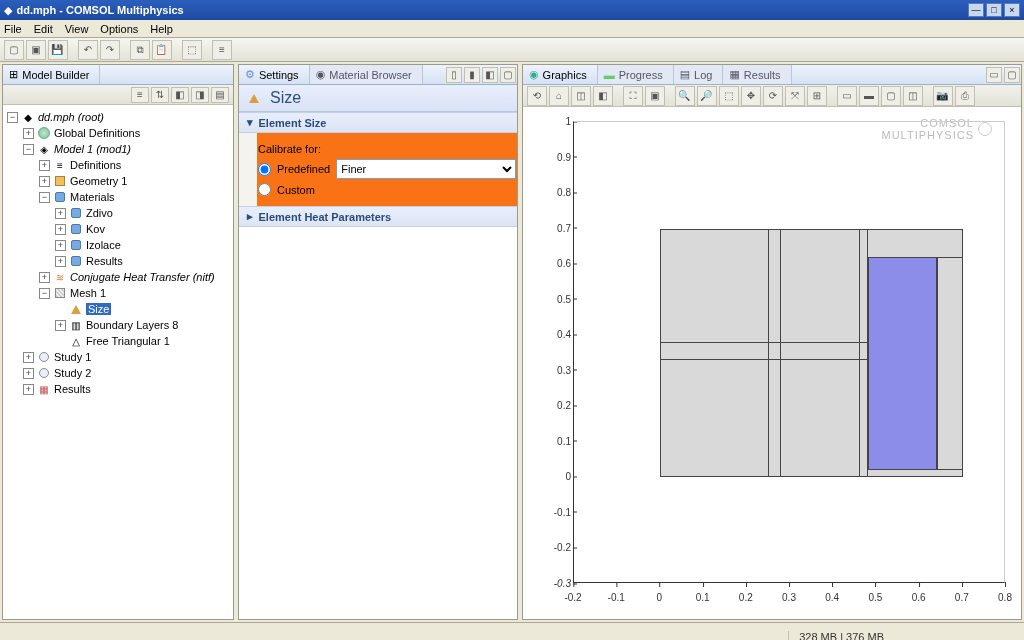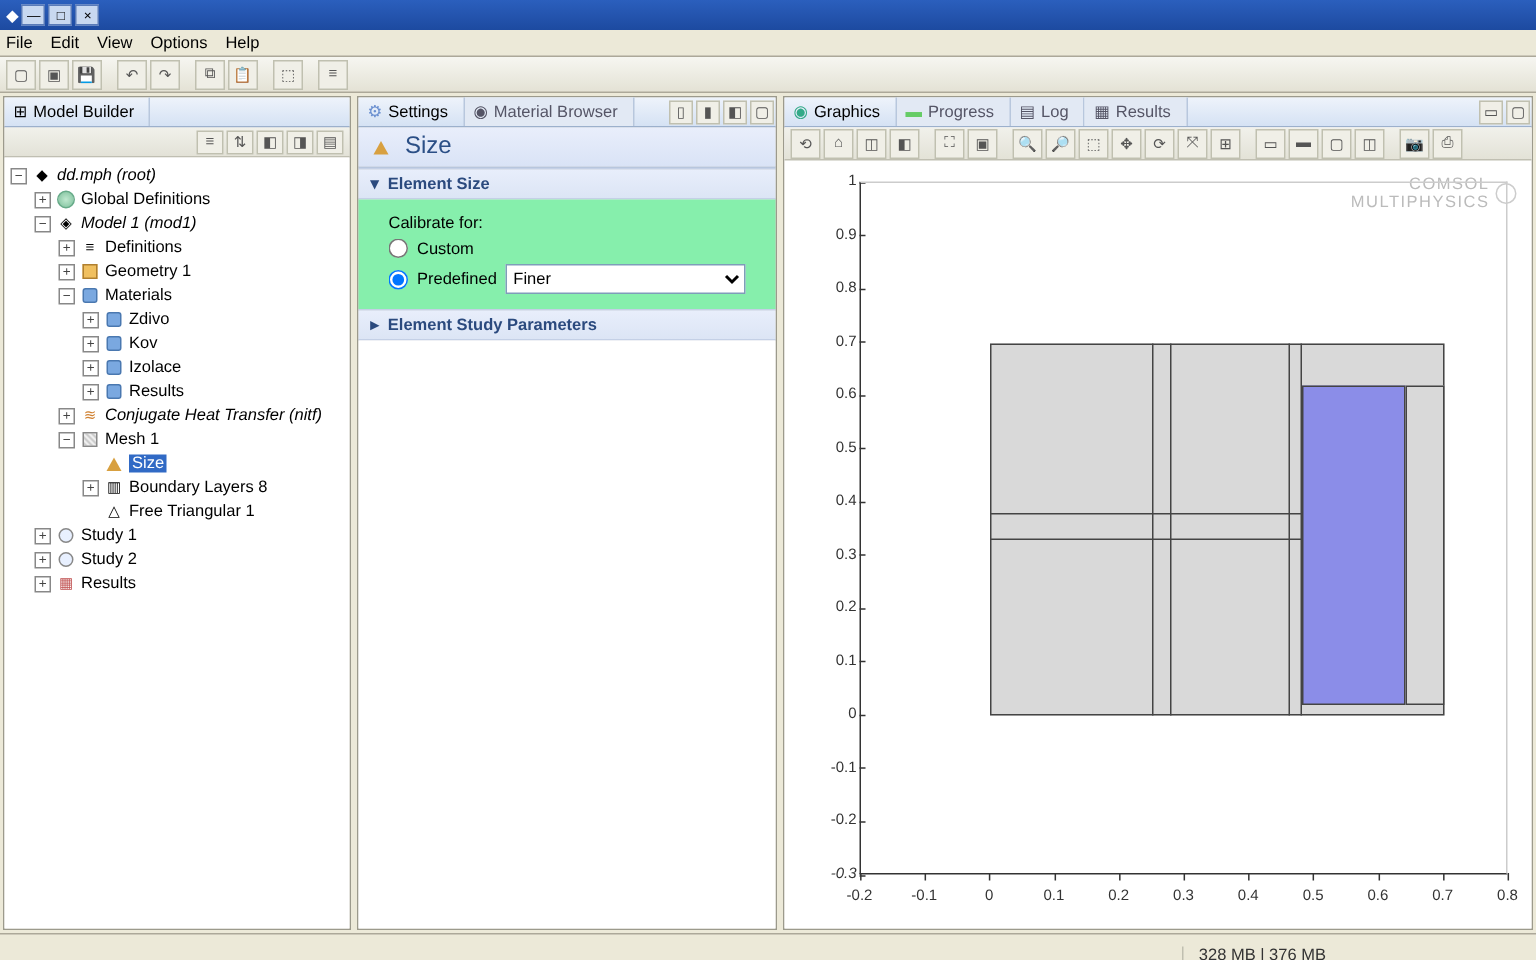--- a/index.html
+++ b/index.html
@@ -24,49 +24,50 @@
 .panel-tb .tbtn { width: 18px; height: 16px; }
 .tree { flex: 1; background: #fff; overflow: auto; padding: 4px 0; }
 .tnode { display: flex; align-items: center; height: 16px; padding-right: 4px; white-space: nowrap; }
 .twist { width: 11px; height: 11px; border: 1px solid #888; background: #fff; display: flex; align-items: center; justify-content: center; font-size: 9px; line-height: 1; margin-right: 3px; color: #444; }
 .twist.blank { border: none; background: transparent; }
 .ticon { width: 14px; height: 12px; margin-right: 3px; display: inline-flex; align-items: center; justify-content: center; font-size: 10px; }
 .tnode.sel .lbl { background: #316ac5; color: #fff; padding: 0 2px; }
 .section-title { background: linear-gradient(#e9eefb,#d9e3f6); border-bottom: 1px solid #b7c6dd; padding: 4px 8px; display: flex; align-items: center; gap: 6px; }
 .section-title .big { font-size: 16px; color: #2b4f86; }
 .subhdr { background: linear-gradient(#e8eefb,#dce5f5); border-top: 1px solid #c4d0e6; border-bottom: 1px solid #c4d0e6; padding: 3px 8px; font-weight: bold; color: #2b4a7e; display: flex; align-items: center; gap: 6px; }
-.form-area { padding: 6px 20px; background: #86efac; }
+.form-area { padding: 6px 1px; background: #f97316; margin-left: 18px; }
 .form-row { display: flex; align-items: center; margin: 4px 0; gap: 6px; }
 select.full { flex: 1; height: 20px; border: 1px solid #7f9db9; background: #fff; font-size: 11px; }
 .graphics-body { flex: 1; background: #fff; position: relative; }
 .gtoolbar { position: absolute; top: 0; left: 0; right: 0; height: 22px; background: linear-gradient(#f1f1eb,#e3e2d7); border-bottom: 1px solid #c0bfb2; display: flex; align-items: center; padding: 0 4px; gap: 2px; }
 .plot-wrap { position: absolute; top: 26px; left: 6px; right: 6px; bottom: 6px; background: #fff; }
 .plotarea { position: absolute; top: 10px; left: 44px; right: 10px; bottom: 30px; border-left: 1px solid #333; border-bottom: 1px solid #333; border-top: 1px solid #ccc; border-right: 1px solid #ccc; }
 .ytick { position: absolute; left: 0; width: 42px; text-align: right; font-size: 10px; color: #333; transform: translateY(-50%); }
 .ytick::after { content: ""; position: absolute; right: -6px; top: 50%; width: 4px; height: 1px; background: #333; }
 .xtick { position: absolute; bottom: 10px; font-size: 10px; color: #333; transform: translateX(-50%); }
 .xtick::before { content: ""; position: absolute; left: 50%; top: -10px; width: 1px; height: 5px; background: #333; }
 .geom-wrap { position: absolute; }
 .grect { position: absolute; background: #d9d9d9; border: 1px solid #444; }
 .grect.blue { background: #8b8de8; }
-.watermark { position: absolute; top: 6px; right: 4px; font-size: 8px; color: #bbb; text-align: right; letter-spacing: 1px; display:flex; align-items:center; gap:4px;}
+.watermark { position: absolute; top: 6px; right: 23px; font-size: 8px; color: #bbb; text-align: right; letter-spacing: 1px; display:flex; align-items:center; gap:4px;}
 .statusbar { height: 28px; background: #ece9d8; border-top: 1px solid #aca899; display: flex; align-items: center; justify-content: flex-end; padding: 0 10px; gap: 20px; font-size: 10px; color: #333; }
 .sb-cell { border-left: 1px solid #c0bfb0; padding: 0 10px; }
 .icon-globe { width:12px;height:12px;border:1px solid #6a8; border-radius:50%; background:radial-gradient(#bfe8cf,#7cbf9a);}
 .icon-cube { width:10px;height:10px;background:#f0c060;border:1px solid #b08030;}
 .icon-cyl { width:10px;height:10px;background:#7aa8e0;border:1px solid #4a78b0;border-radius:2px;}
 .icon-tri { width:0;height:0;border-left:5px solid transparent;border-right:5px solid transparent;border-bottom:9px solid #d8a040;}
 .icon-mesh { width:10px;height:10px;background:linear-gradient(45deg,#ccc 25%,#eee 25%,#eee 50%,#ccc 50%,#ccc 75%,#eee 75%);background-size:4px 4px;border:1px solid #888;}
 .icon-lens { width:10px;height:10px;border:1px solid #888;border-radius:50%;background:#e8f0ff;}
 </style>
 </head>
 <body>
 
 <div class="titlebar">
   <span>◆</span>
+  <span class="title">dd.mph - COMSOL Multiphysics</span>
   <div class="winbtn">—</div>
   <div class="winbtn">□</div>
   <div class="winbtn">×</div>
 </div>
 
 <div class="menubar">
   <span>File</span>
   <span>Edit</span>
   <span>View</span>
   <span>Options</span>
@@ -245,32 +246,32 @@
     </div>
     <div class="subhdr">
         <span>▾</span>
         <span>Element Size</span>
       </div>
     <div class="form-area">
       <div class="form-row">
           <label>Calibrate for:</label>
         </div>
       <div class="form-row">
-        <input type="radio" style="">
-        <label>Custom</label>
-      </div>
-      <div class="form-row">
         <input type="radio" checked="" style="">
         <label>Predefined</label>
         <select class="full"><option>Finer</option></select>
       </div>
+      <div class="form-row">
+        <input type="radio" style="">
+        <label>Custom</label>
+      </div>
     </div>
     <div class="subhdr">
         <span>▸</span>
-        <span>Element Study Parameters</span>
+        <span>Element Heat Parameters</span>
       </div>
     <div style="flex:1;background:#fff"></div>
   </div>
 
   <div class="panel panel-right">
     <div class="panel-tabs">
       <div class="ptab">
           <span style="color:#3a8">◉</span>
           <span>Graphics</span>
         </div>

